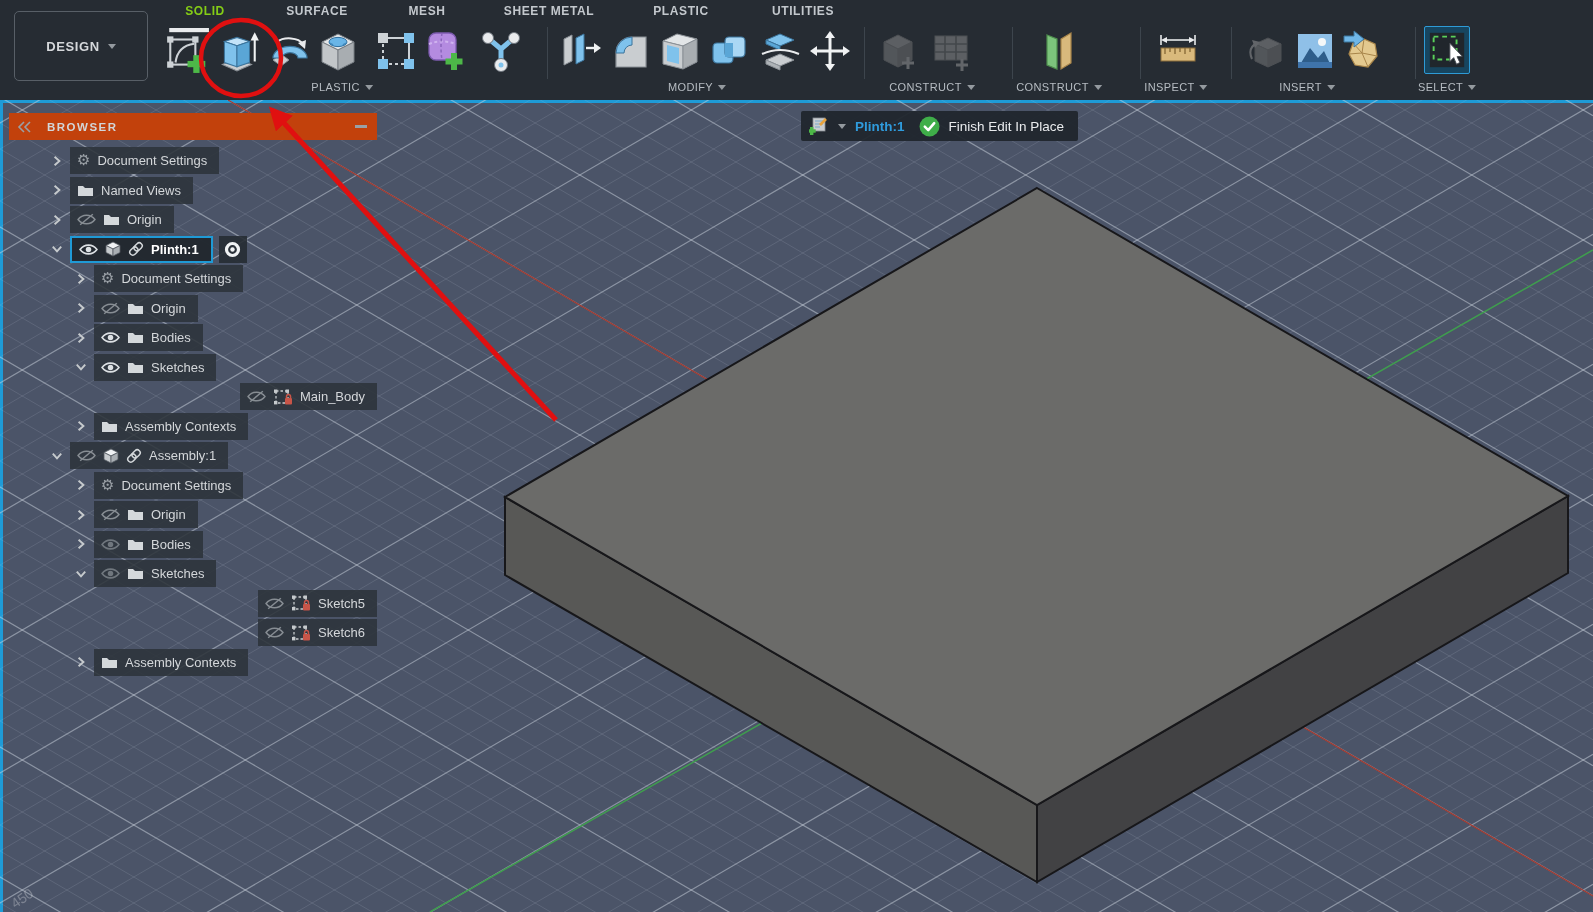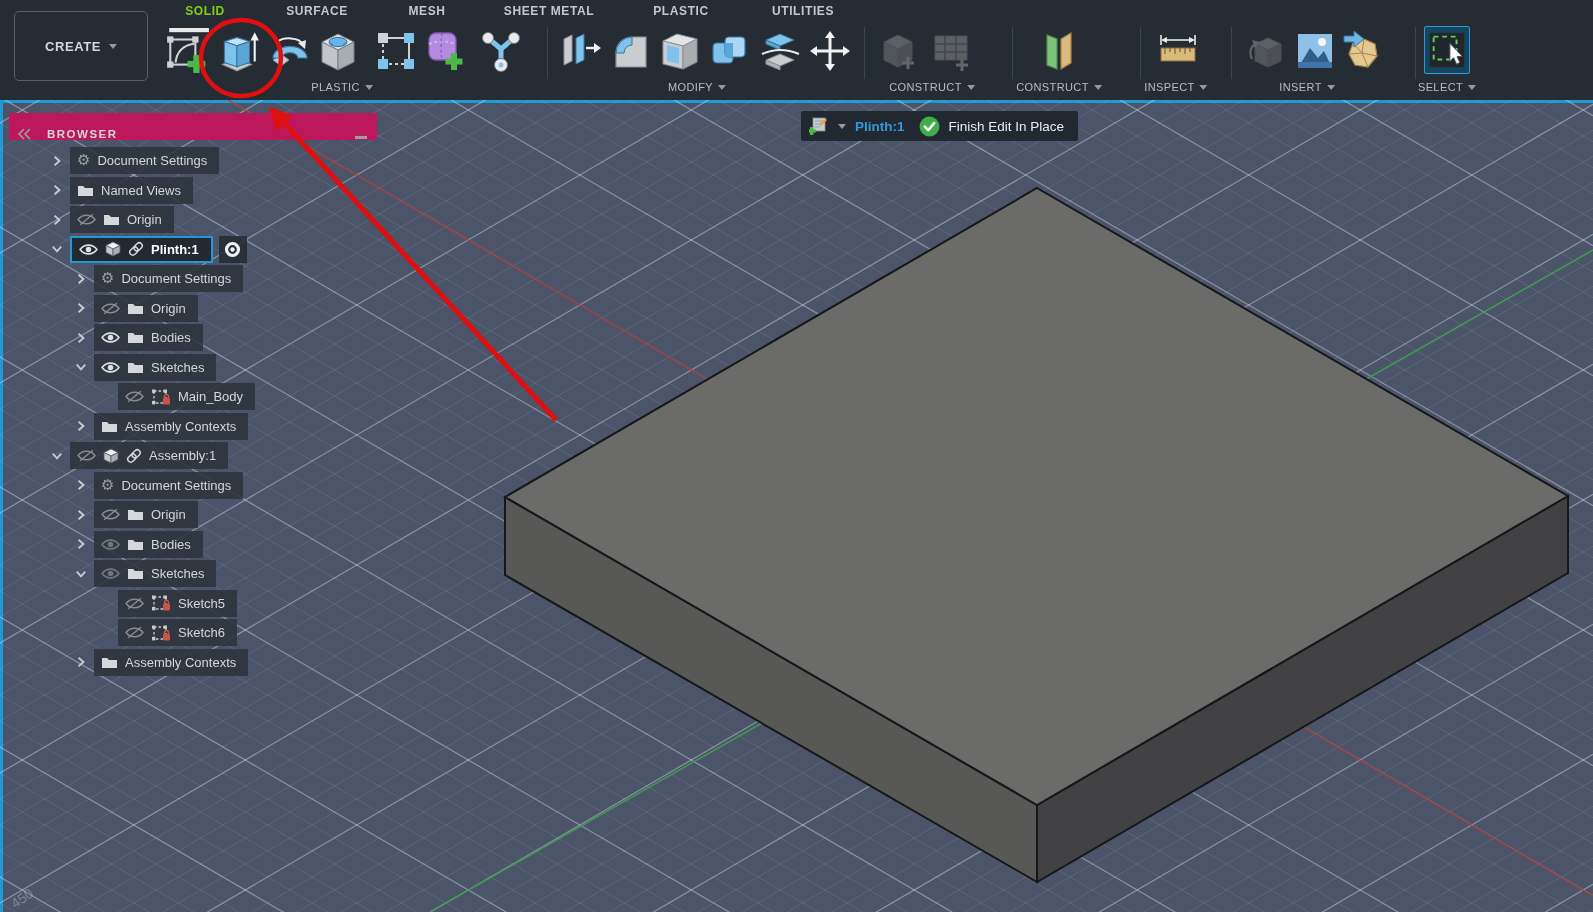--- a/index.html
+++ b/index.html
@@ -25,27 +25,27 @@
   .ricon.select-active { border:1px solid #2e9bd6; background:#17455f; }
   
   #viewport {
     position:absolute; left:0; top:100px; width:1593px; height:812px;
     background:#4b5468; border-top:3px solid #1e9bd7; border-left:3px solid #1e9bd7;
   }
   #scene { position:absolute; left:-3px; top:-3px; }
   
   #browser { position:absolute; left:6px; top:10px; width:368px; z-index:10; font-size:13px; }
   .b-header {
-    height:27px; background:#be185d; display:flex; align-items:flex-end; padding:0 10px 0 8px;
+    height:27px; background:#c2410c; display:flex; align-items:center; padding:0 10px 0 8px;
     color:#d2d6d9; letter-spacing:1.5px; font-size:11.5px; font-weight:bold;
   }
   .b-header .spacer { flex:1; }
   .b-rows { position:absolute; top:33px; left:0; right:0; }
   .b-row { height:29.5px; display:flex; align-items:center; cursor:pointer; }
-  .lv0 { padding-left:16px; } .lv1 { padding-left:40px; } .lv2 { padding-left:64px; } .lv3 { padding-left:109px; }
+  .lv0 { padding-left:16px; } .lv1 { padding-left:40px; } .lv2 { padding-left:64px; } .lv3 { padding-left:109px;justify-content:flex-end; }
   .chev { width:15px; height:15px; margin-right:6px; flex:0 0 auto; display:flex; align-items:center; justify-content:center; }
   .b-box {
     display:flex; align-items:center; gap:7px; background:rgba(44,51,58,0.88);
     padding:0 12px 0 7px; height:27px; color:#d4d7da; white-space:nowrap;
   }
   .b-box.selected { border:2px solid #1f9ad6; background:rgba(33,39,45,0.95); font-weight:bold; color:#ffffff; }
   .radio-box { margin-left:6px; width:28px; height:27px; background:rgba(38,44,51,0.9); display:flex; align-items:center; justify-content:center; cursor:pointer; }
   .gear-glyph { font-family:"DejaVu Sans", sans-serif; font-size:15px; color:#9ba1a7; line-height:1; }
   
   #editbar {
@@ -63,21 +63,21 @@
   }
 </style>
 </head>
 <body>
 
 <div id="root">
 
   <header id="ribbon">
 
     <div class="design-btn">
-      <span>CREATE</span>
+      <span>DESIGN</span>
       <span class="caret"></span>
     </div>
 
     <div class="tab active" style="left:205px">SOLID</div>
     <div class="tab" style="left:317px">SURFACE</div>
     <div class="tab" style="left:427px">MESH</div>
     <div class="tab" style="left:549px">SHEET METAL</div>
     <div class="tab" style="left:681px">PLASTIC</div>
     <div class="tab" style="left:803px">UTILITIES</div>
 

